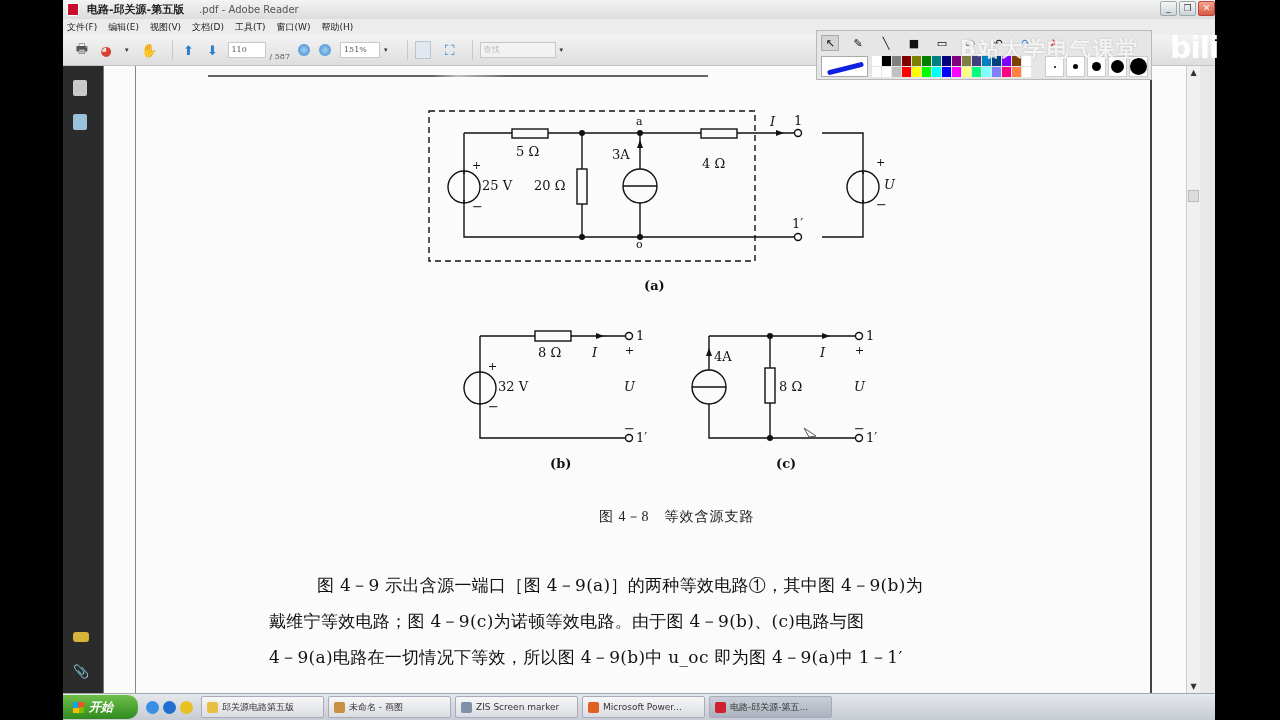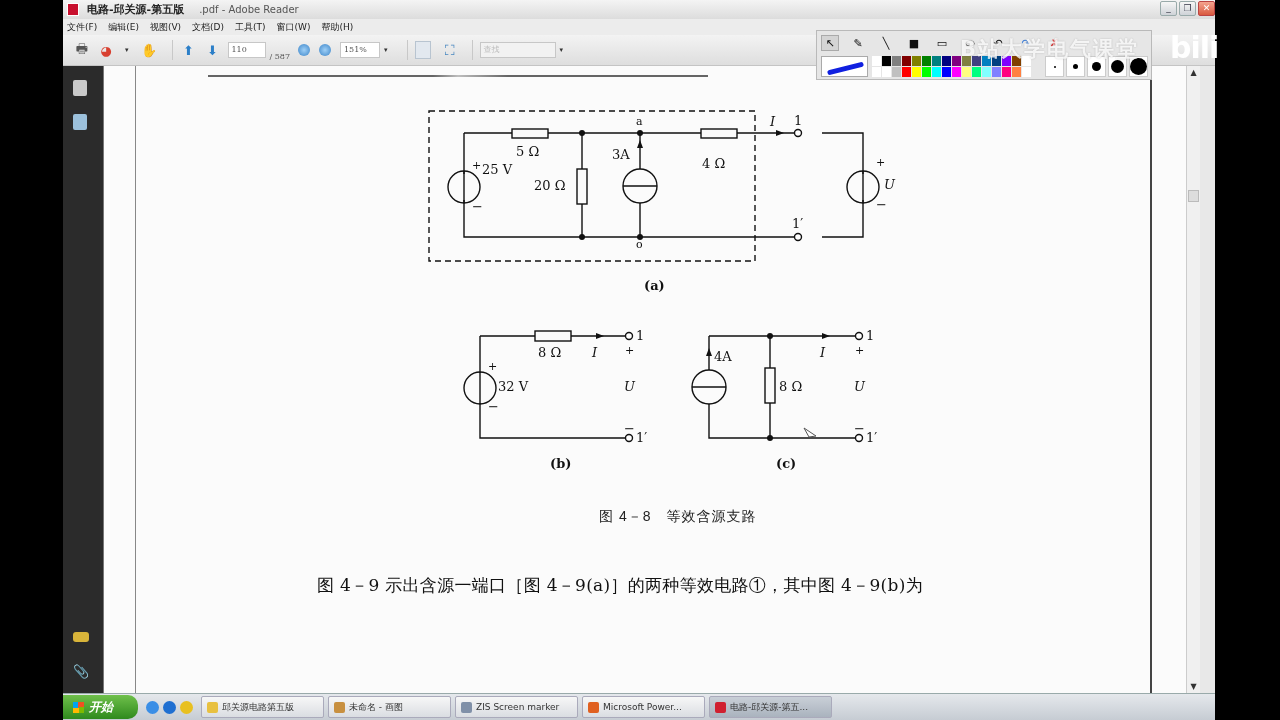--- a/index.html
+++ b/index.html
@@ -43,21 +43,21 @@
   .viewer { position: absolute; left: 40px; top: 66px; width: 1097px; height: 627px; background: #fbfbfb; border-left: 1px solid #777; }
   .page-edge { position: absolute; left: 31px; top: 0; width: 1px; height: 100%; background: #888; }
   .page-edge-r { position: absolute; left: 1046px; top: 0; width: 2px; height: 100%; background: #444; }
   .top-rule { position: absolute; left: 104px; top: 9px; width: 500px; height: 2px; background: linear-gradient(90deg,#333 0%,#333 45%,#aaa 50%,#333 60%,#333 100%); opacity: .75; }
   .vscroll { position: absolute; right: 0; top: 0; width: 14px; height: 100%; background: #f0f0f0; border-left: 1px solid #ccc; }
   .vscroll .arrow { position: absolute; left: 0; width: 13px; height: 13px; font-size: 8px; text-align: center; line-height: 13px; color: #333; }
   .vscroll .thumb { position: absolute; left: 1px; top: 124px; width: 11px; height: 12px; background: #ddd; border: 1px solid #bbb; }
 
   svg.circuit { position: absolute; left: 0; top: 0; }
   .cap { font-family: "DejaVu Serif", serif; font-size: 13px; color: #111; }
-  .figcap { position: absolute; left: 495px; top: 442px; font-size: 14px; color: #222; font-family: Liberation Sans, sans-serif; letter-spacing: 1px; }
+  .figcap { position: absolute; left: 495px; top: 442px; font-size: 14px; color: #222; font-family: Liberation Serif, serif; letter-spacing: 1px; }
   .para { position: absolute; left: 165px; width: 830px; font-family: "DejaVu Serif", serif; font-size: 17px; color: #111; letter-spacing: .3px; white-space: nowrap; }
 
   .annot { position: absolute; left: 816px; top: 30px; width: 336px; height: 50px; background: #e6e6e6; border: 1px solid #b9b9b9; }
   .annot .tools { position: absolute; left: 4px; top: 4px; display: flex; gap: 10px; align-items: center; }
   .annot .tool { width: 18px; height: 16px; display: flex; align-items: center; justify-content: center; font-size: 11px; color: #111; }
   .annot .tool.sel { background: #d4d4d4; border: 1px solid #aaa; }
   .annot .pen-preview { position: absolute; left: 4px; top: 25px; width: 47px; height: 21px; background: #fff; border: 1px solid #aaa; }
   .annot .pen-preview div { position: absolute; left: 5px; top: 9px; width: 37px; height: 5px; background: #1020e0; border-radius: 3px; transform: rotate(-14deg); }
   .annot .palette { position: absolute; left: 55px; top: 25px; display: grid; grid-template-columns: repeat(16, 9px); grid-template-rows: 10px 10px; gap: 1px; }
   .annot .palette div { width: 9px; height: 10px; }
@@ -184,21 +184,21 @@
         <path d="M533 82 L536 74 L539 82 Z"></path>
         <path d="M602 290 L605 282 L608 290 Z"></path>
         <path d="M672 64 L680 67 L672 70 Z"></path>
         <path d="M492 267 L500 270 L492 273 Z"></path>
         <path d="M718 267 L726 270 L718 273 Z"></path>
       </g>
       <path d="M700 362 L712 370 L705 371 Z" fill="#fff" stroke="#555" stroke-width="1"></path>
     </svg>
 
     <span class="cap" style="position:absolute;left:412px;top:78px">5 Ω</span>
-    <span class="cap" style="position:absolute;left:378px;top:96px">25 V</span>
+    <span class="cap" style="position:absolute;left:378px;top:112px">25 V</span>
     <span class="cap" style="position:absolute;left:430px;top:112px">20 Ω</span>
     <span class="cap" style="position:absolute;left:508px;top:81px">3A</span>
     <span class="cap" style="position:absolute;left:532px;top:49px;font-size:11px">a</span>
     <span class="cap" style="position:absolute;left:532px;top:172px;font-size:11px">o</span>
     <span class="cap" style="position:absolute;left:598px;top:90px">4 Ω</span>
     <span class="cap" style="position:absolute;left:666px;top:48px;font-style:italic">I</span>
     <span class="cap" style="position:absolute;left:690px;top:47px">1</span>
     <span class="cap" style="position:absolute;left:688px;top:150px">1′</span>
     <span class="cap" style="position:absolute;left:368px;top:93px;font-size:11px">+</span>
     <span class="cap" style="position:absolute;left:368px;top:133px">−</span>
@@ -225,20 +225,22 @@
     <span class="cap" style="position:absolute;left:762px;top:262px">1</span>
     <span class="cap" style="position:absolute;left:751px;top:278px;font-size:11px">+</span>
     <span class="cap" style="position:absolute;left:750px;top:313px;font-style:italic">U</span>
     <span class="cap" style="position:absolute;left:750px;top:355px">−</span>
     <span class="cap" style="position:absolute;left:762px;top:364px">1′</span>
     <span class="cap" style="position:absolute;left:672px;top:390px;font-weight:bold">(c)</span>
 
     <span class="figcap">图 4－8　等效含源支路</span>
 
     <div class="para" style="top:508px;padding-left:48px">图 4－9 示出含源一端口［图 4－9(a)］的两种等效电路①，其中图 4－9(b)为</div>
+    <div class="para" style="top:544px">戴维宁等效电路；图 4－9(c)为诺顿等效电路。由于图 4－9(b)、(c)电路与图</div>
+    <div class="para" style="top:580px">4－9(a)电路在一切情况下等效，所以图 4－9(b)中 u_oc 即为图 4－9(a)中 1－1′</div>
 
     <div class="vscroll">
       <div class="arrow" style="top:0">▲</div>
       <div class="thumb"></div>
       <div class="arrow" style="bottom:0">▼</div>
     </div>
   </div>
 </div>
 
 <div class="annot">

